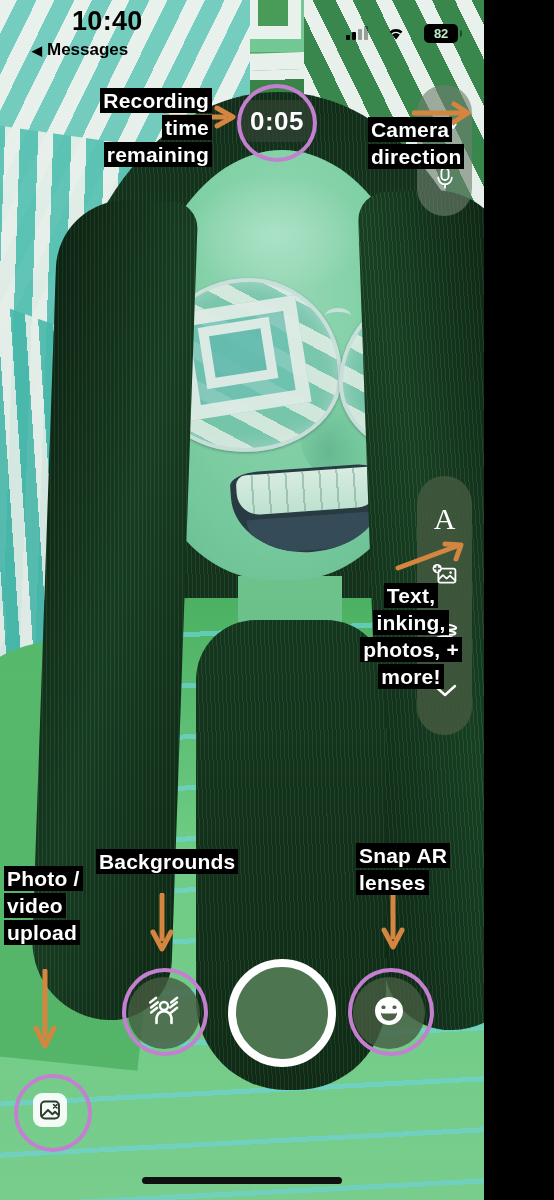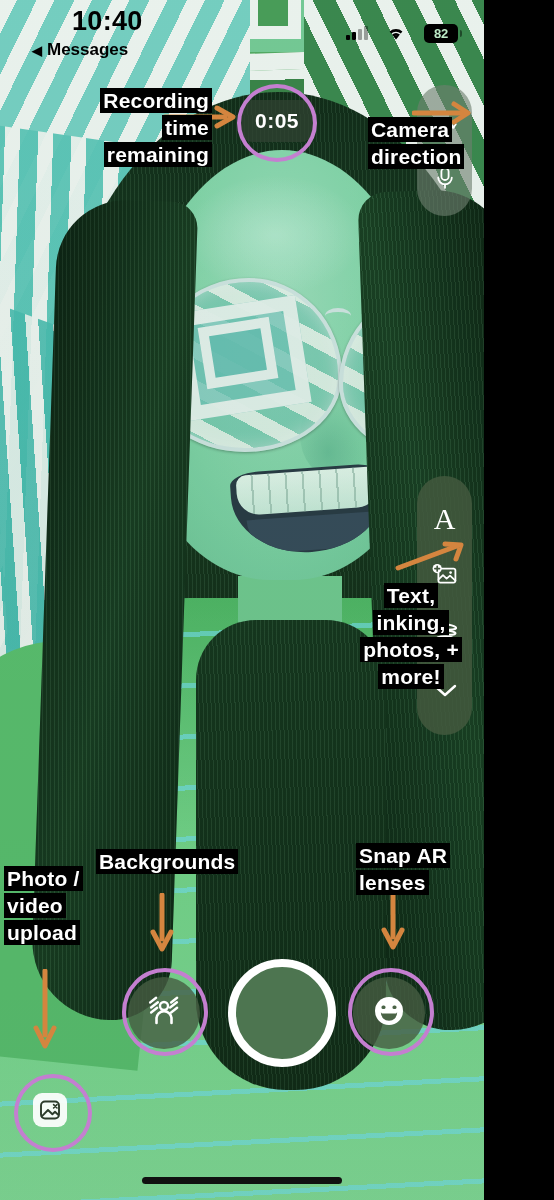--- a/index.html
+++ b/index.html
@@ -268,21 +268,21 @@
     letter-spacing:-.3px;line-height:1;
   }
   .batt-tip{width:2px;height:7px;background:rgba(0,0,0,.45);border-radius:0 2px 2px 0;}
 
   
   .timer-pill{
     position:absolute;left:241px;top:100px;width:72px;height:42px;
     background:rgba(48,66,50,.74);
     border-radius:12px;
     display:flex;align-items:center;justify-content:center;
-    color:#fff;font-size:21px;font-weight:600;letter-spacing:.5px;
+    color:#fff;font-size:26px;font-weight:600;letter-spacing:.5px;
   }
 
   
   .cam-pill{
     position:absolute;right:12px;top:85px;width:55px;height:131px;
     background:rgba(110,128,112,.62);
     border-radius:28px;
     display:flex;flex-direction:column;align-items:center;
     justify-content:space-around;padding:10px 0;box-sizing:border-box;
   }

